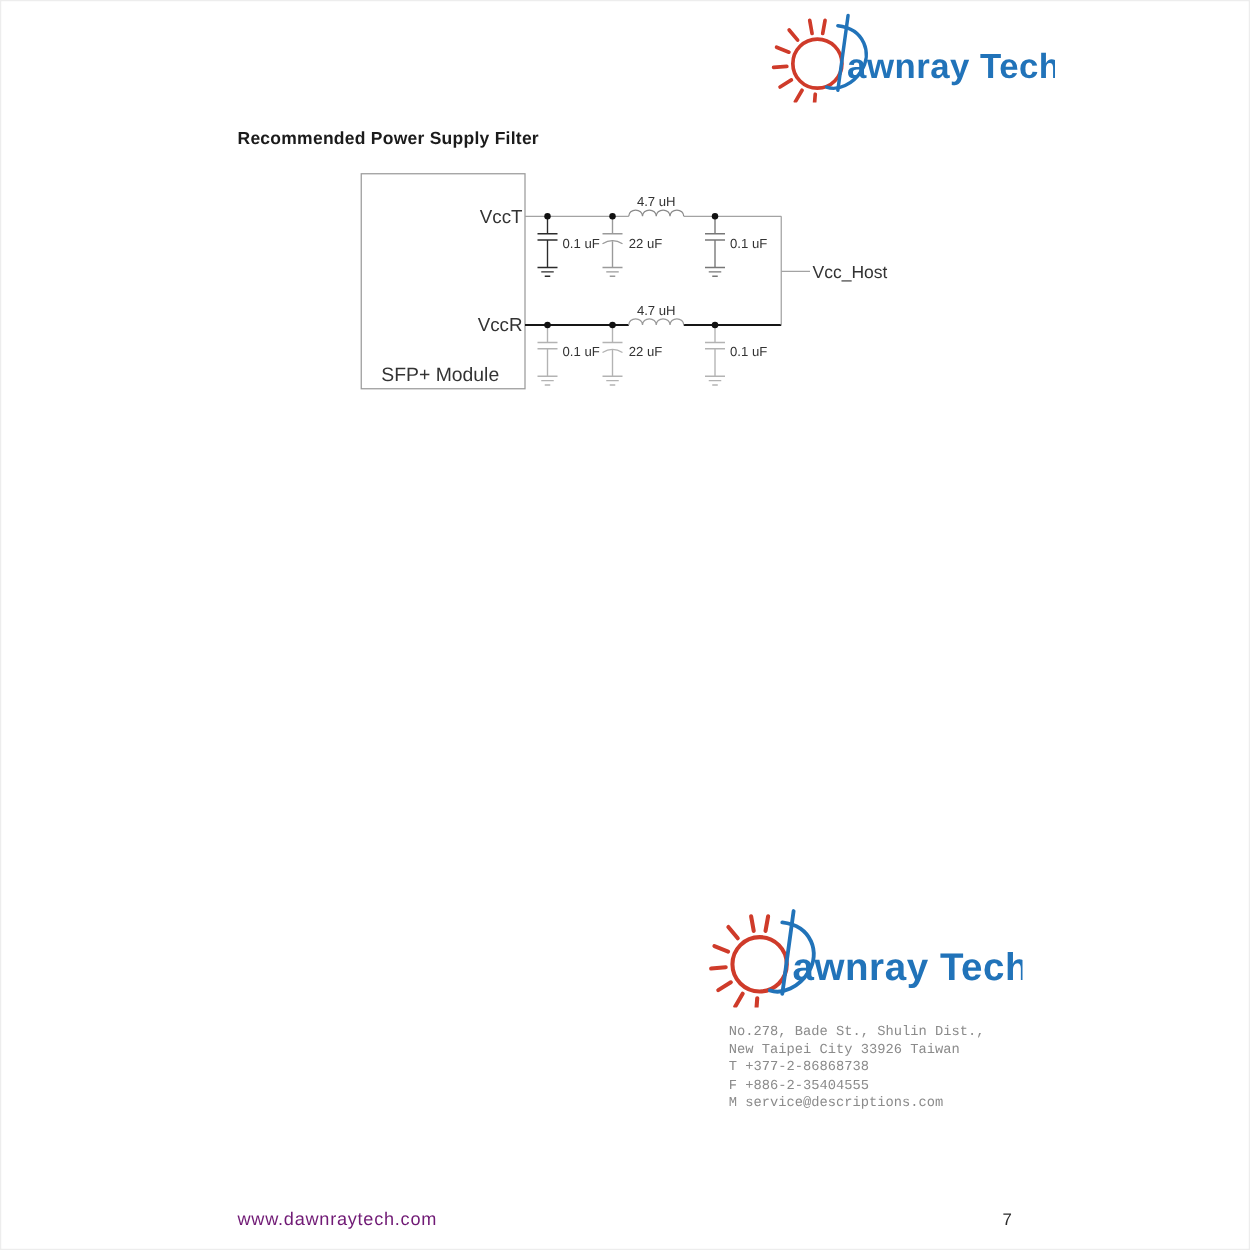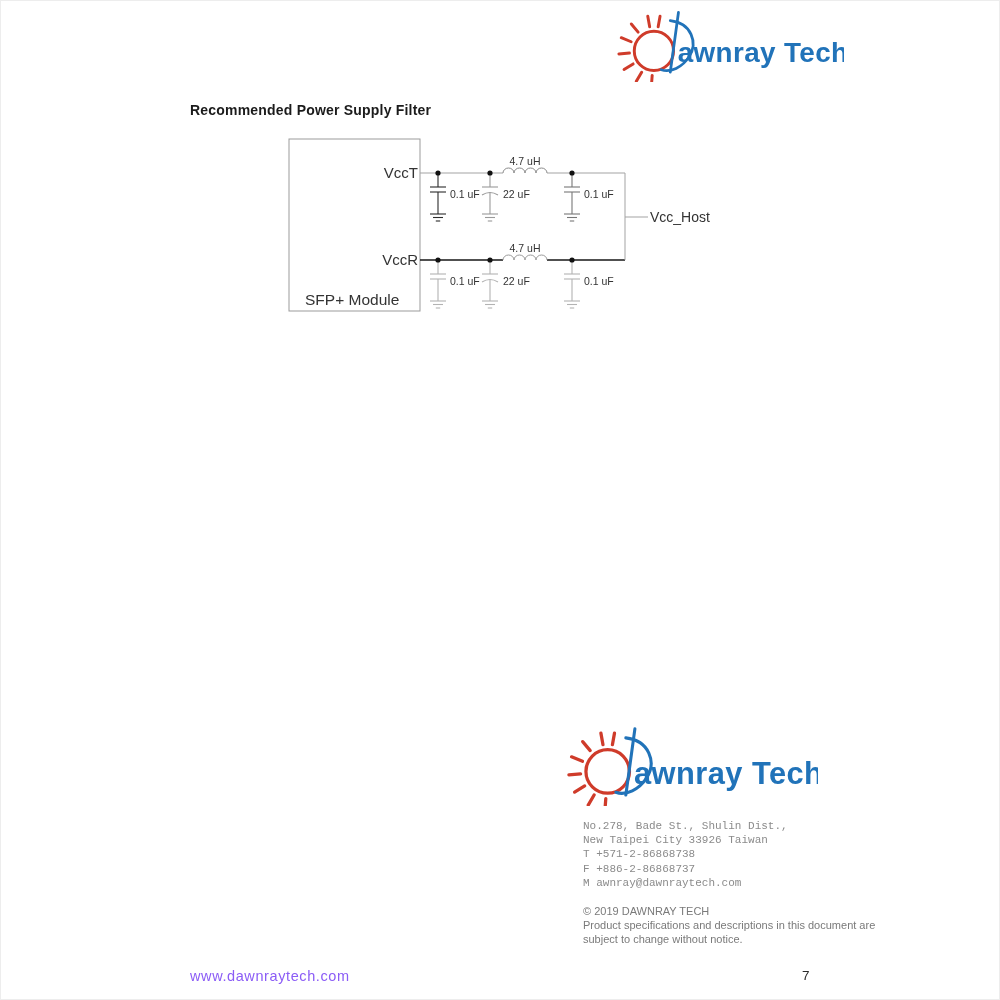--- a/index.html
+++ b/index.html
@@ -23,21 +23,21 @@
   .host-label { font-size:14px; fill:#333333; }
   .value-label { font-size:10.5px; fill:#474747; }
   .contact {
     left:583px; top:819px; font-size:11px; line-height:14.2px; color:#8b8b8b;font-family:Liberation Mono, monospace;
   }
   .legal {
     left:583px; top:904px; font-size:11px; line-height:14.2px; color:#7a7a7a;
   }
   .contact div, .legal div { white-space:nowrap; }
   .footer-site {
-    left:190px; top:968px; font-size:14.5px; color:#8b5cf6; letter-spacing:0.6px;
+    left:190px; top:968px; font-size:14.5px; color:#701a75; letter-spacing:0.6px;
   }
   .footer-page { left:802px; top:968px; font-size:13.5px; color:#2a2a2a; }
 </style>
 </head>
 <body>
 
 <div class="page">
 
   <svg class="abs logo-top" width="228" height="72" viewBox="0 0 278 88">
     <g fill="none" stroke-width="3.6" stroke-linecap="round" stroke="#cf3b2a">
@@ -148,27 +148,22 @@
     <g fill="none" stroke-width="3.4" stroke-linecap="round" stroke="#2173b9">
       <line x1="76" y1="3" x2="66" y2="76"></line>
       <path d="M66,13 C92,16 100,40 89,57 C81,70 66,77 55,73"></path>
     </g>
     <text class="logo-wordmark" x="75" y="64" fill="#2173b9">awnray Tech</text>
   </svg>
 
   <div class="abs contact">
     <div>No.278, Bade St., Shulin Dist.,</div>
     <div>New Taipei City 33926 Taiwan</div>
-    <div>T +571-2-86868738</div>
-    <div>F +886-2-86868737</div>
-    <div>M awnray@dawnraytech.com</div>
+    <div>T +377-2-86868738</div>
+    <div>F +886-2-35404555</div>
+    <div>M service@descriptions.com</div>
   </div>
 
-  <div class="abs legal">
-    <div>© 2019 DAWNRAY TECH</div>
-    <div>Product specifications and descriptions in this document are</div>
-    <div>subject to change without notice.</div>
-  </div>
 
   <div class="abs footer-site">www.dawnraytech.com</div>
   <div class="abs footer-page">7</div>
 
 </div>
 
 </body></html>

